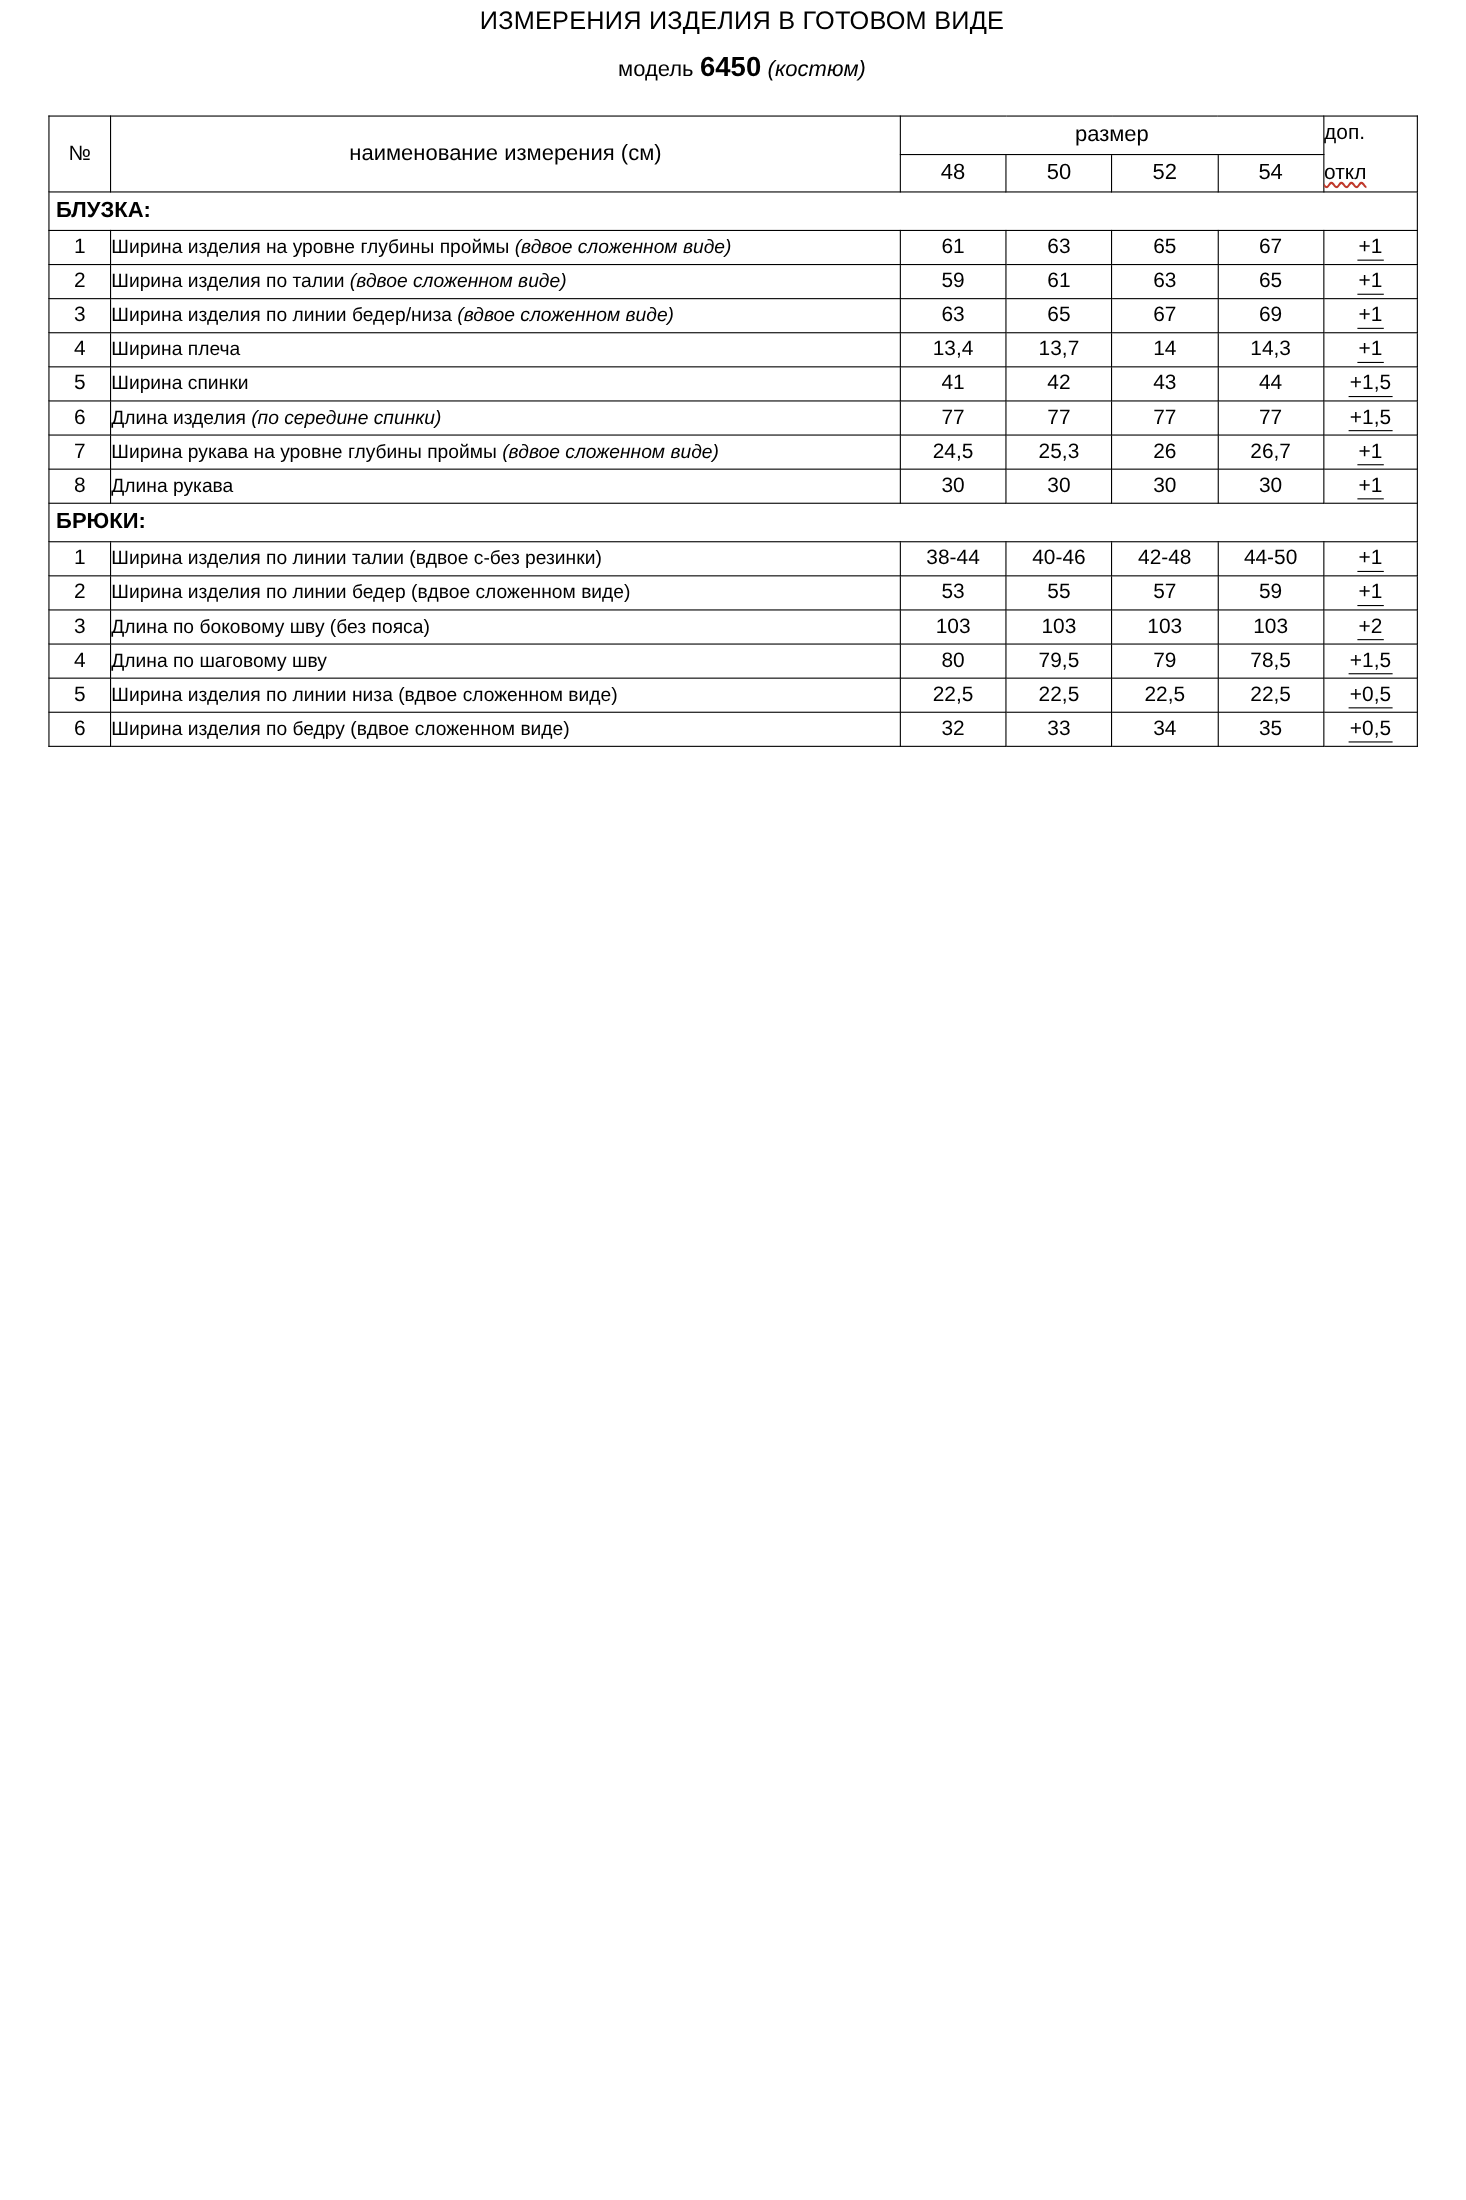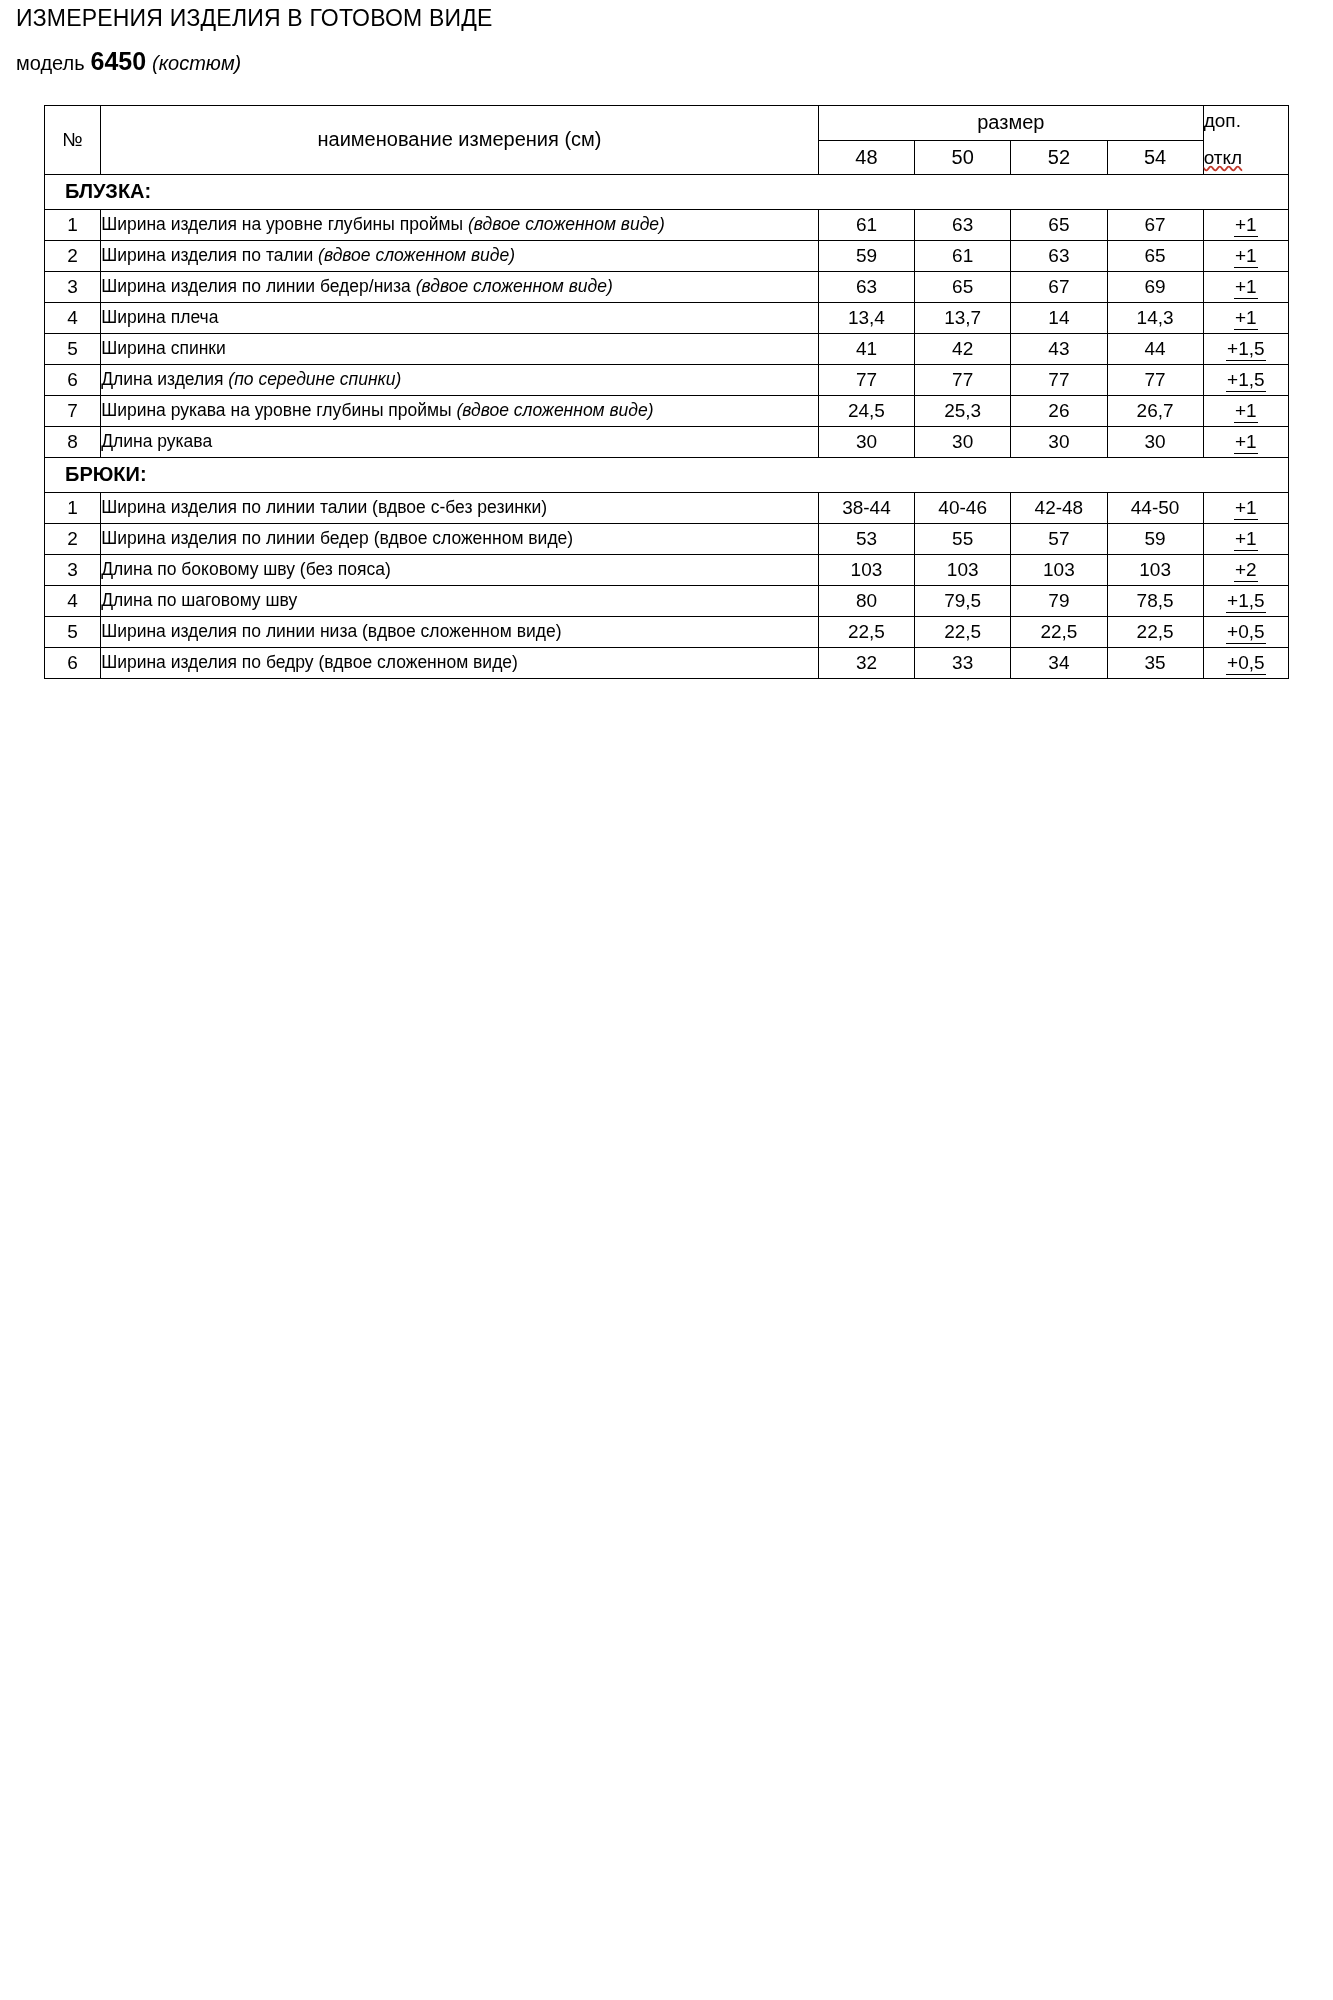--- a/index.html
+++ b/index.html
@@ -13,21 +13,21 @@
     font-family: "Liberation Sans", sans-serif;
     color: #000000;
     -webkit-font-smoothing: antialiased;
   }
   .page {
     width: 1333px;
     box-sizing: border-box;
     padding: 0;
   }
   .doc-header {
-    text-align: left;
+    text-align: center;
     padding-top: 4px;
     padding-left: 16px;
   }
   .doc-title {
     font-size: 23px;
     letter-spacing: 0.2px;
     line-height: 1.25;
   }
   .doc-subtitle {
     font-size: 21px;
@@ -97,21 +97,21 @@
     text-align: center;
     font-weight: bold;
     font-size: 20px;
     height: 33px;
     vertical-align: middle;
   }
 
   tr.section td {
     font-weight: bold;
     font-size: 20px;
-    padding: 3px 0 3px 20px;
+    padding: 3px 0 3px 6px;
     height: 28px;
     vertical-align: middle;
   }
   tr.datarow td {
     height: 30px;
     vertical-align: middle;
   }
   td.num {
     text-align: center;
     font-size: 19px;

